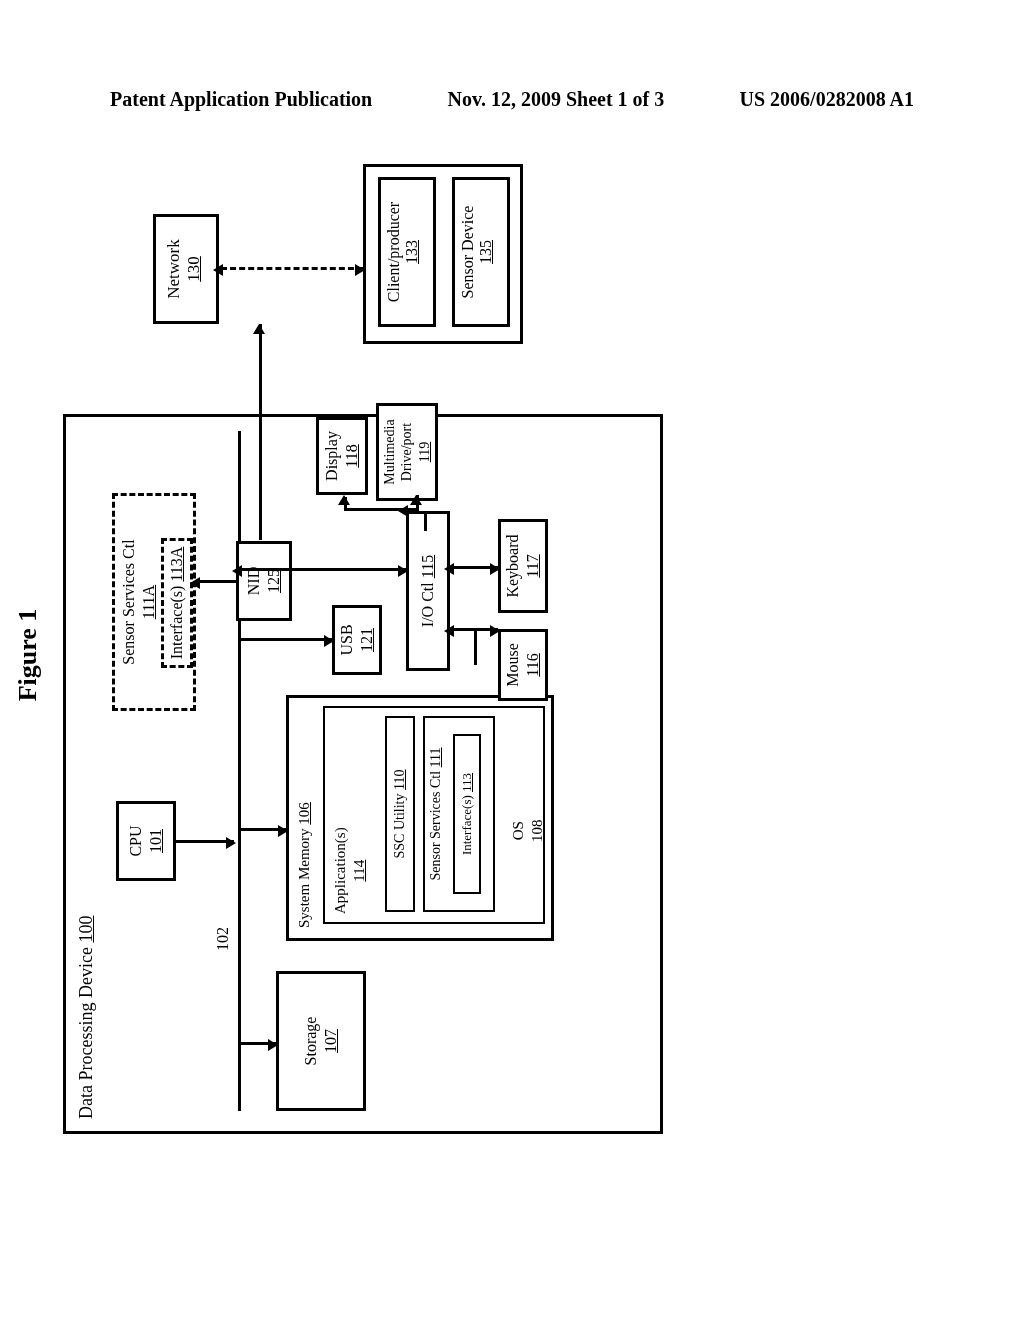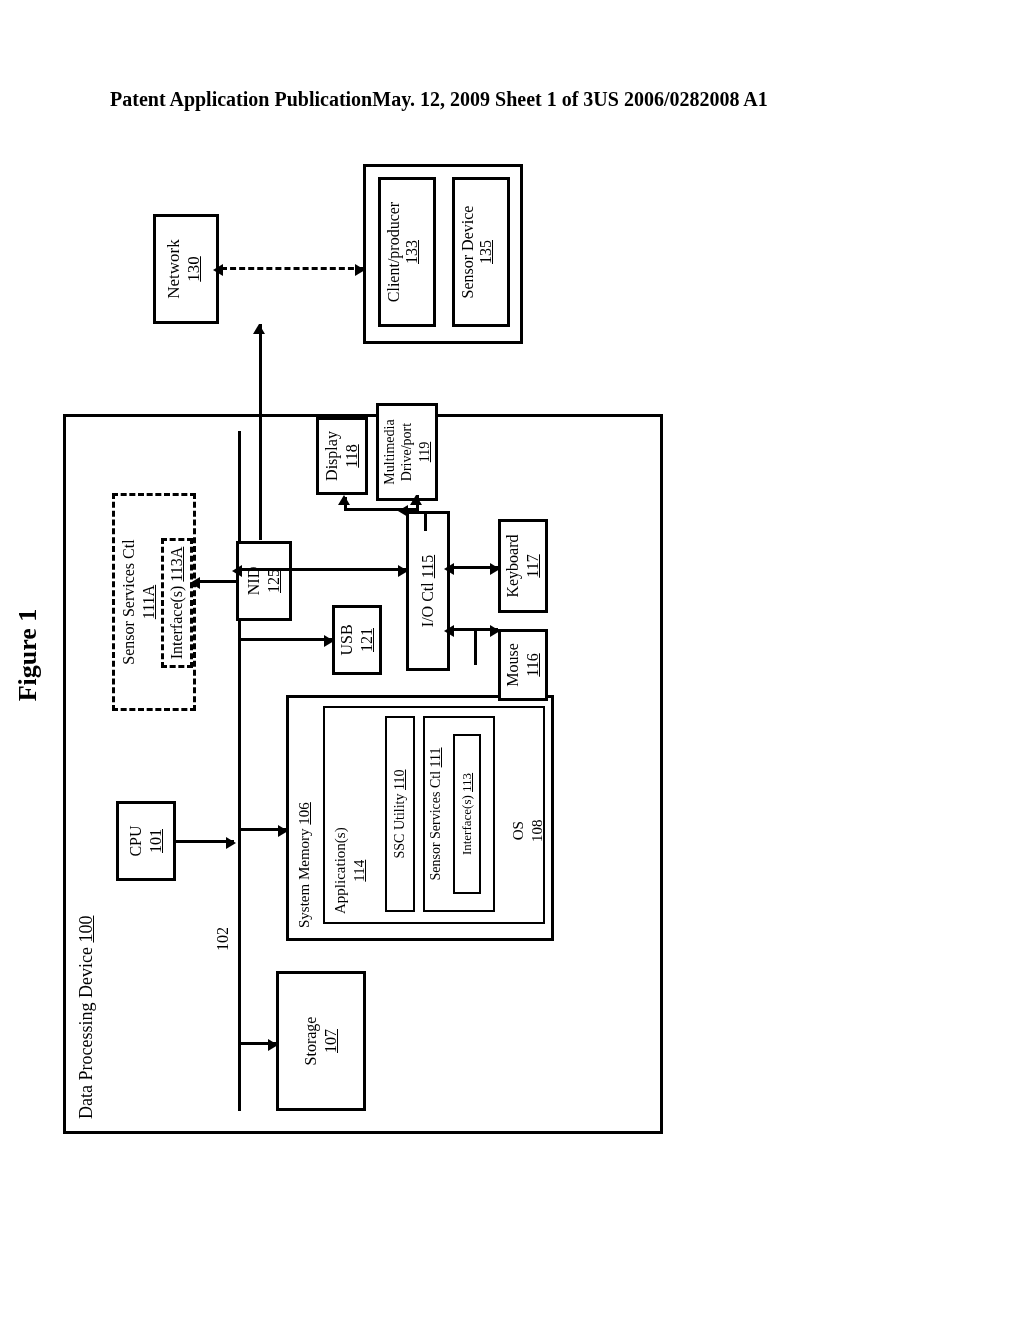--- a/index.html
+++ b/index.html
@@ -8,20 +8,21 @@
   width: 1024px;
   height: 1320px;
   background: #ffffff;
   position: relative;
 }
 .header {
   position: absolute;
   top: 88px;
   left: 0; right: 0;
   display: flex;
+  justify-content: space-between;
   padding: 0 110px;
   font-weight: bold;
   font-size: 20px;
 }
 .figure {
   position: absolute;
   top: 155px;
   left: 134px;
   width: 758px;
   height: 1000px;
@@ -93,21 +94,21 @@
 .client .ref { text-decoration: underline; }
 .sensor-dev { position: absolute; top: 86px; left: 14px; width: 150px; height: 58px; border:3px solid #000; text-align:center; font-size:16px; padding-top:4px; }
 .sensor-dev .ref { text-decoration: underline; }
 .dashed-line-v { position:absolute; width:0; border-left:3px dashed #000; }
 </style>
 </head>
 <body>
 
 <div class="header">
   <span>Patent Application Publication</span>
-  <span>May. 12, 2009  Sheet 1 of 3</span>
+  <span>Nov. 12, 2009  Sheet 1 of 3</span>
   <span>US 2006/0282008 A1</span>
 </div>
 
 <div class="figure">
   <div class="figure-title">Figure 1</div>
 
   <div class="dps">
     <div class="dps-label">
       <span>Data Processing Device</span> <u>100</u>
     </div>

